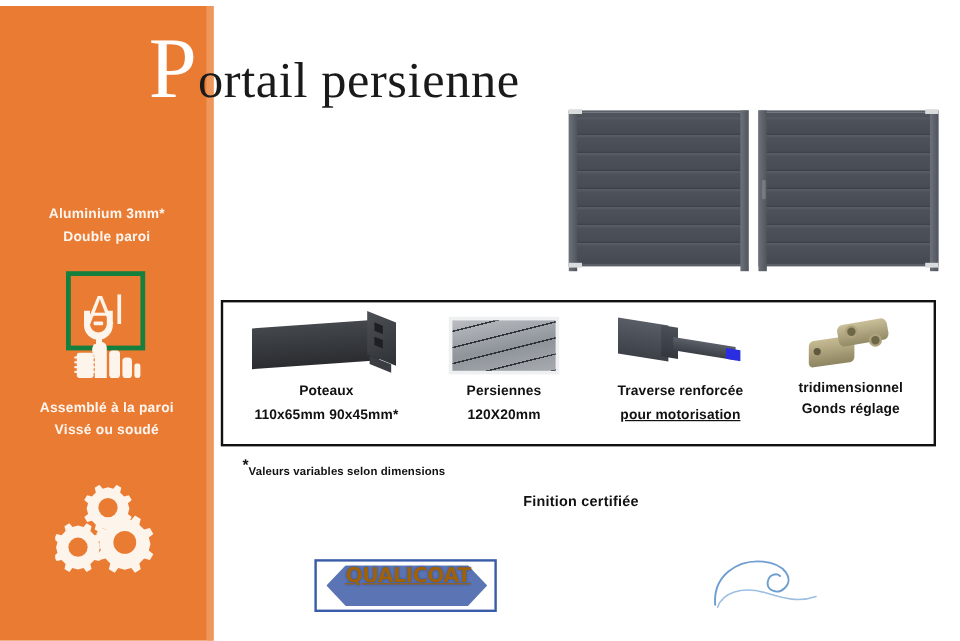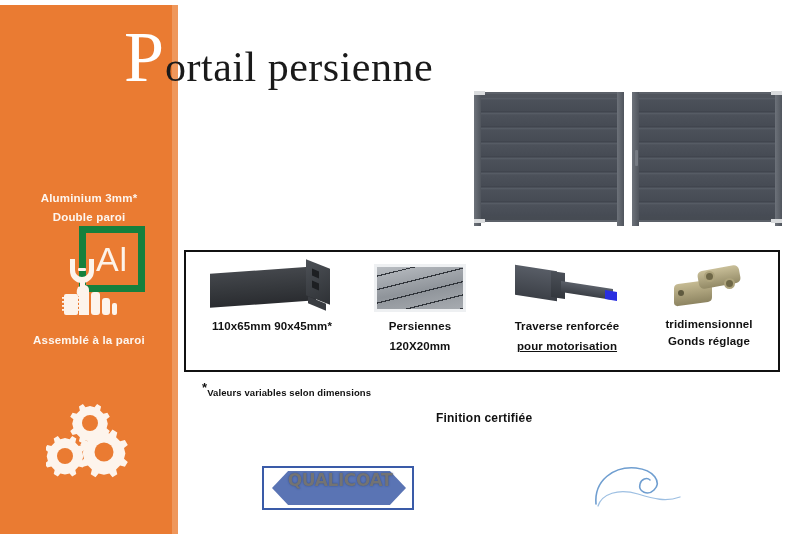--- a/index.html
+++ b/index.html
@@ -13,21 +13,21 @@
            background:#ea7b32;}
   #sidebar-edge{position:absolute;left:172px;top:5px;width:6px;height:529px;
            background:#f0a06a;opacity:.75;}
 
   .side-block{position:absolute;left:0;width:178px;text-align:center;color:#fdf4ec;}
   .side-label{font-size:11.5px;line-height:19px;letter-spacing:.2px;
               font-weight:600;color:#fdf6f0;white-space:nowrap;}
 
   
   #al-box{position:absolute;left:55px;top:113px;width:66px;height:66px;
-          border:7px solid #15803d;box-sizing:border-box;margin-left:24px;}
+          border:4px solid #15803d;box-sizing:border-box;}
   #al-text{position:absolute;left:0;top:0;width:100%;height:100%;
            display:flex;align-items:center;justify-content:center;
            font-size:34px;color:#fdf3e9;font-weight:300;
            font-family:"Liberation Sans", sans-serif;letter-spacing:1px;}
 
   .icon-wrap{position:absolute;left:0;width:178px;display:flex;
              align-items:center;justify-content:center;}
 
   
   #title-wrap{position:absolute;left:124px;top:22px;height:70px;
@@ -118,43 +118,43 @@
             font-weight:700;color:#111;letter-spacing:.2px;}
 
   
   #qualicoat{position:absolute;left:262px;top:466px;width:152px;height:44px;
              border:2px solid #3a5ba8;box-sizing:border-box;background:#ffffff;}
   #qc-diamond{position:absolute;left:8px;top:3px;width:134px;height:34px;
              background:#5a74b4;
              clip-path:polygon(0% 50%,12% 0%,88% 0%,100% 50%,88% 100%,12% 100%);}
   #qc-text{position:absolute;left:0;top:0;width:152px;height:24px;
            display:flex;align-items:center;justify-content:center;
-           font-size:17px;font-weight:700;color:#737373;letter-spacing:-.4px;
-           text-shadow:0 0 2px #2c4a90;font-family:"DejaVu Sans", sans-serif;}
+           font-size:17px;font-weight:700;color:#a16207;letter-spacing:-.4px;
+           text-shadow:0 0 2px #2c4a90;font-family:"DejaVu Sans", sans-serif;text-decoration:underline;}
 
   #qualimarine{position:absolute;left:556px;top:470px;width:170px;height:40px;}
   #qm-swirl{position:absolute;left:36px;top:-6px;width:92px;height:46px;}
   #qm-text{position:absolute;left:0;top:8px;width:170px;
            font-size:19px;font-weight:700;letter-spacing:.3px;
            font-family:"DejaVu Sans", sans-serif;}
   .qm-a{color:#1d3f75;} .qm-b{color:#5d8fc9;}
 </style>
 </head>
 <body>
 
 <div id="page">
 
   <div id="sidebar"></div>
   <div id="sidebar-edge"></div>
 
   <div class="side-block" style="top:113px;">
     <div id="al-box">
       <div id="al-text">Al</div>
     </div>
-    <div class="side-label" style="margin-top:76px;">Aluminium 3mm*</div>
+    <div class="side-label" style="margin-top:57px;">Aluminium 3mm*</div>
     <div class="side-label">Double paroi</div>
   </div>
 
   <div class="side-block" style="top:255px;">
     <div class="icon-wrap" style="position:relative;height:66px;">
       <svg width="62" height="64" viewBox="0 0 62 64" aria-hidden="true">
         <g fill="#fdf4ec">
           <path d="M17 3 l0 11 a7 7 0 0 0 14 0 l0 -11 l5 0 l0 12 a12 12 0 0 1 -24 0 l0 -12 z"></path>
           <rect x="20" y="12" width="8" height="3" rx="1"></rect>
           <path d="M22 26 l5 0 l0 13 l-5 0 z"></path>
@@ -164,20 +164,21 @@
           <rect x="4" y="45" width="17" height="1.8"></rect>
           <rect x="4" y="49" width="17" height="1.8"></rect>
           <rect x="4" y="53" width="17" height="1.8"></rect>
           <rect x="33" y="36" width="9" height="23" rx="3"></rect>
           <rect x="44" y="42" width="8" height="17" rx="3"></rect>
           <rect x="54" y="47" width="5" height="12" rx="2"></rect>
         </g>
       </svg>
     </div>
     <div class="side-label" style="margin-top:10px;">Assemblé à la paroi</div>
+    <div class="side-label">Vissé ou soudé</div>
   </div>
 
   <div class="side-block" style="top:404px;">
     <div class="icon-wrap" style="position:relative;height:74px;">
       <svg width="86" height="74" viewBox="0 0 86 74" aria-hidden="true">
         <g fill="#fdf4ec">
           <path d="M44 2 l4.5 1.2 l2.6 -3.2 l4 2.4 l-1 4 l3.3 3.3 l4-1 l2.4 4 l-3.2 2.6 l1.2 4.5 l-1.2 4.5 l3.2 2.6 l-2.4 4 l-4 -1 l-3.3 3.3 l1 4 l-4 2.4 l-2.6 -3.2 l-4.5 1.2 l-4.5 -1.2 l-2.6 3.2 l-4 -2.4 l1 -4 l-3.3 -3.3 l-4 1 l-2.4 -4 l3.2 -2.6 l-1.2 -4.5 l1.2 -4.5 l-3.2 -2.6 l2.4 -4 l4 1 l3.3 -3.3 l-1 -4 l4 -2.4 l2.6 3.2 z"></path>
           <circle cx="44" cy="19" r="8" fill="#ea7b32"></circle>
           <path d="M58 28 l5.4 1.4 l3.1 -3.8 l4.8 2.9 l-1.2 4.8 l4 4 l4.8 -1.2 l2.9 4.8 l-3.8 3.1 l1.4 5.4 l-1.4 5.4 l3.8 3.1 l-2.9 4.8 l-4.8 -1.2 l-4 4 l1.2 4.8 l-4.8 2.9 l-3.1 -3.8 l-5.4 1.4 l-5.4 -1.4 l-3.1 3.8 l-4.8 -2.9 l1.2 -4.8 l-4 -4 l-4.8 1.2 l-2.9 -4.8 l3.8 -3.1 l-1.4 -5.4 l1.4 -5.4 l-3.8 -3.1 l2.9 -4.8 l4.8 1.2 l4 -4 l-1.2 -4.8 l4.8 -2.9 l3.1 3.8 z"></path>
           <circle cx="58" cy="48" r="9.5" fill="#ea7b32"></circle>
@@ -215,20 +216,21 @@
   <div id="feature-box">
 
     <div class="feature" style="left:0px;width:172px;">
       <div id="poteau">
         <div class="body"></div>
           <div class="face"></div>
         <div class="notch"></div>
           <div class="notch2"></div>
           <div class="lip"></div>
       </div>
+      <div class="feat-cap">Poteaux</div>
       <div class="feat-cap" style="margin-top:3px;">110x65mm 90x45mm*</div>
     </div>
 
     <div class="feature" style="left:158px;width:152px;">
       <div id="persiennes-img">
         <div id="persiennes-inner"></div>
       </div>
       <div class="feat-cap">Persiennes</div>
       <div class="feat-cap" style="margin-top:3px;">120X20mm</div>
     </div>

